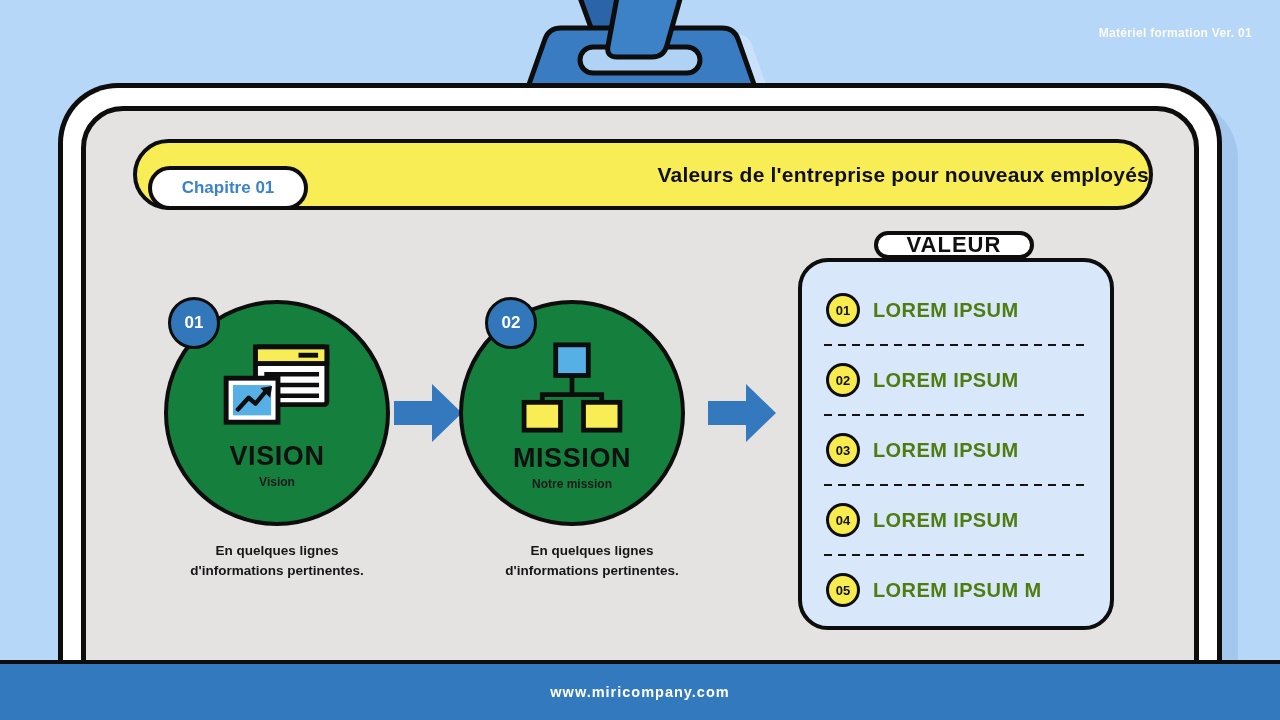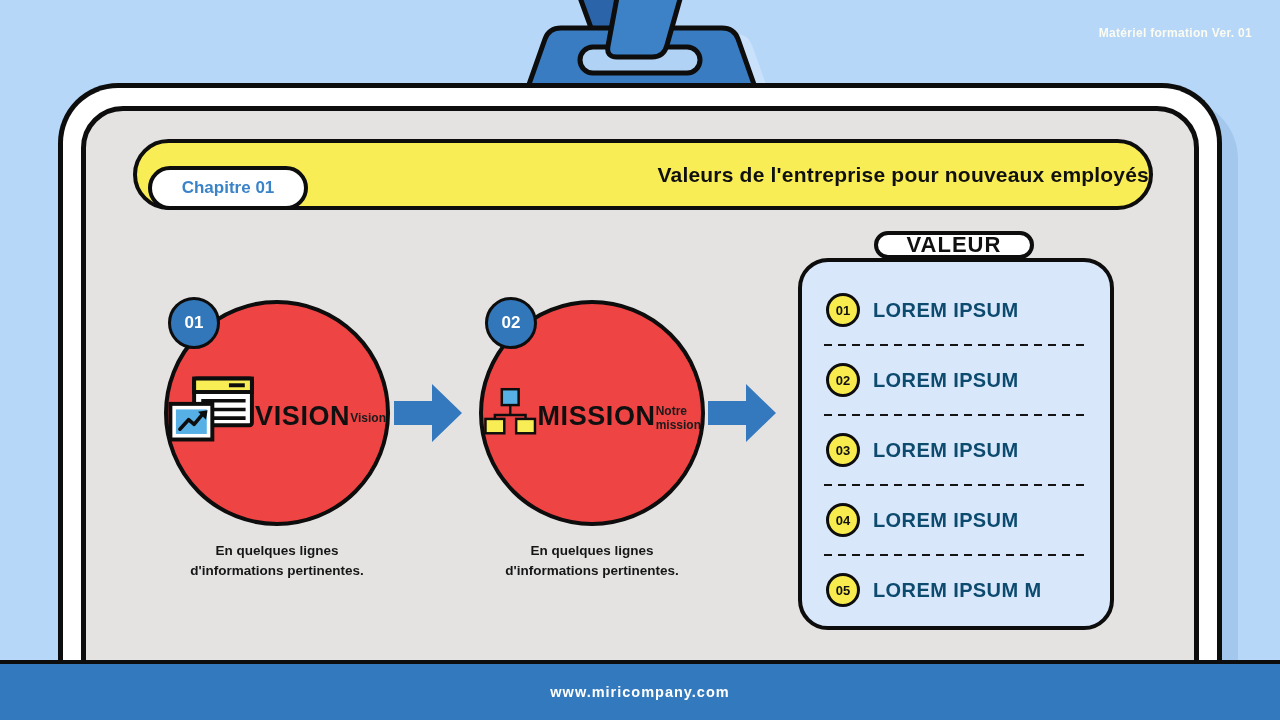--- a/index.html
+++ b/index.html
@@ -28,23 +28,23 @@
   .header-band { position:absolute; left:133px; top:139px; width:1020px; height:71px;
           background:#f9ed55; border:4px solid #0d0d0d; border-radius:40px;
           display:flex; align-items:center; justify-content:flex-end; }
   .band-title { font-size:21px; font-weight:bold; color:#101010; letter-spacing:0.2px; }
   .chapter-pill { position:absolute; left:148px; top:166px; width:160px; height:44px;
           background:#ffffff; border:4px solid #0d0d0d; border-radius:28px;
           display:flex; align-items:center; justify-content:center; }
   .chapter-pill span { color:#3b83c8; font-size:17px; font-weight:bold; }
 
   
-  .circle { position:absolute; width:226px; height:226px; background:#ef4444;
+  .circle { position:absolute; width:226px; height:226px; background:#15803d;
           border:4px solid #0d0d0d; border-radius:50%;
-          display:flex; flex-direction:row; align-items:center; justify-content:center;
+          display:flex; flex-direction:column; align-items:center; justify-content:center;
           padding-top:6px; }
   .circle .icon { margin-bottom:10px; }
   .step-title { font-size:27px; font-weight:bold; color:#101010; letter-spacing:0.6px; line-height:30px; }
   .step-sub { font-size:12px; font-weight:bold; color:#1a1a1a; margin-top:4px; }
   .badge { position:absolute; width:52px; height:52px; border-radius:50%;
           background:#3277ba; border:3.5px solid #0d0d0d;
           display:flex; align-items:center; justify-content:center;
           color:#ffffff; font-size:17px; font-weight:bold; }
   .caption { position:absolute; width:226px; text-align:center;
           font-size:13.5px; font-weight:bold; color:#161616; line-height:20px; }
@@ -56,21 +56,21 @@
           background:#d9e7fb; border:4px solid #0d0d0d; border-radius:30px;
           padding:26px 18px 0 20px; }
   .panel-pill { position:absolute; left:874px; top:231px; width:160px; height:28px;
           background:#ffffff; border:4px solid #0d0d0d; border-radius:28px;
           display:flex; align-items:center; justify-content:center; }
   .panel-pill span { font-size:22px; font-weight:bold; color:#101010; letter-spacing:1px; }
   .vrow { height:44px; display:flex; align-items:center; gap:13px; padding-left:4px; }
   .vnum { width:34px; height:34px; border-radius:50%; background:#f7eb4d;
           border:3px solid #0d0d0d; display:flex; align-items:center; justify-content:center;
           font-size:13px; font-weight:bold; color:#101010; flex:0 0 auto; }
-  .vlabel { font-size:20px; font-weight:bold; color:#0c4a6e; letter-spacing:0.4px; }
+  .vlabel { font-size:20px; font-weight:bold; color:#4d7c0f; letter-spacing:0.4px; }
   .vdash { height:2px; margin:12px 2px;
           background:repeating-linear-gradient(90deg,#141414 0 8px,transparent 8px 14px); }
 
   
   .footer { position:absolute; left:0; right:0; bottom:0; height:60px;
           background:#3379be; border-top:4px solid #0d0d0d; z-index:20;
           display:flex; align-items:center; justify-content:center; }
   .footer span { color:#ffffff; font-size:14.5px; font-weight:600; letter-spacing:1px; }
 </style>
 </head>
@@ -120,21 +120,21 @@
   </div>
   <div class="caption" style="left:164px; top:541px;">
     <span>En quelques lignes</span><br>
     <span>d'informations pertinentes.</span>
   </div>
 
   <svg class="arrow" style="left:394px; top:384px;" viewBox="0 0 68 58">
     <polygon points="0,17 38,17 38,0 68,29 38,58 38,41 0,41" fill="#3478bd"></polygon>
   </svg>
 
-  <div class="circle" style="left:479px; top:300px;justify-content:flex-end;">
+  <div class="circle" style="left:459px; top:300px;">
     <svg class="icon" width="106" height="92" viewBox="0 0 110 96">
       <rect x="38" y="4" width="34" height="32" fill="#56b0e6" stroke="#0d0d0d" stroke-width="5"></rect>
       <line x1="55" y1="36" x2="55" y2="56" stroke="#0d0d0d" stroke-width="5"></line>
       <path d="M 24 68 L 24 56 L 86 56 L 86 68" fill="none" stroke="#0d0d0d" stroke-width="5"></path>
       <rect x="5" y="64" width="38" height="29" fill="#f9ed55" stroke="#0d0d0d" stroke-width="5"></rect>
       <rect x="67" y="64" width="38" height="29" fill="#f9ed55" stroke="#0d0d0d" stroke-width="5"></rect>
     </svg>
     <div class="step-title">MISSION</div>
     <div class="step-sub">Notre mission</div>
   </div>

